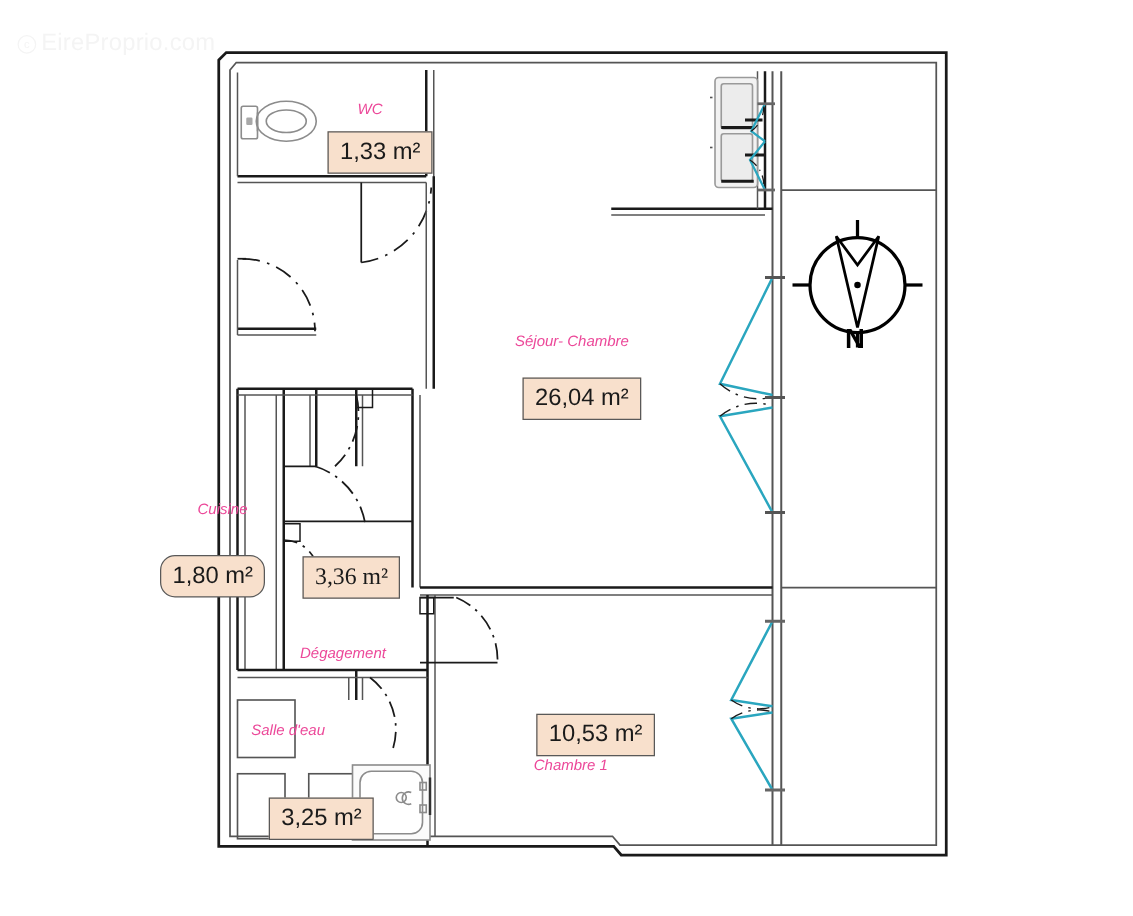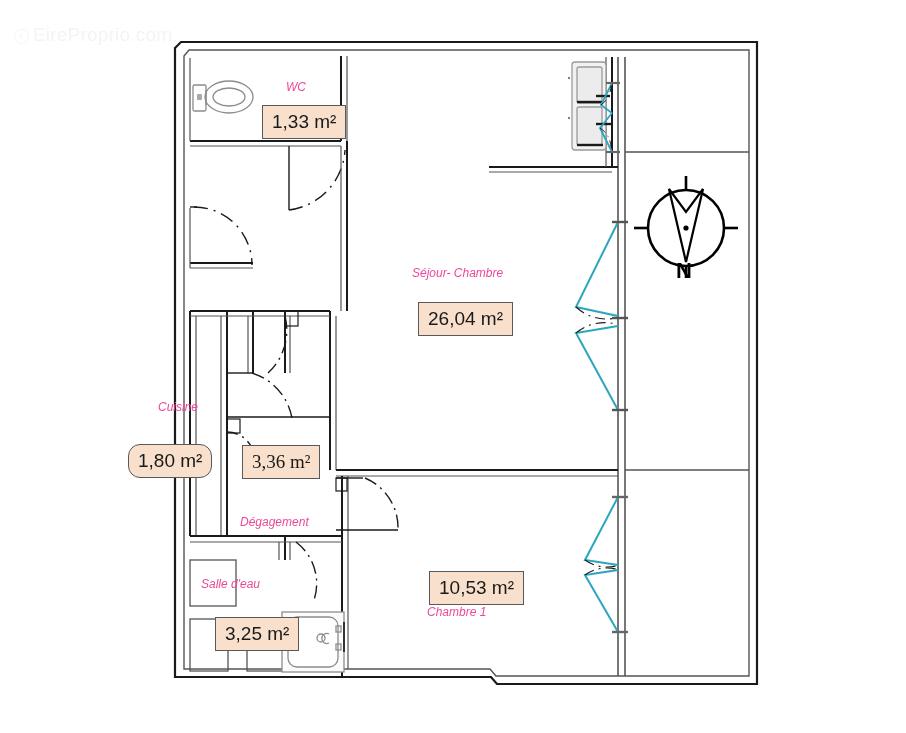--- a/index.html
+++ b/index.html
@@ -304,16 +304,16 @@
   <div class="room-name" style="left:412px; top:267px;">Séjour- Chambre</div>
   <div class="room-name" style="left:158px; top:401px;">Cuisine</div>
   <div class="room-name" style="left:240px; top:516px;">Dégagement</div>
   <div class="room-name" style="left:201px; top:578px;">Salle d'eau</div>
   <div class="room-name" style="left:427px; top:606px;text-align:center;">Chambre 1</div>
 
   <div class="area-box" style="left:262px; top:105px;">1,33 m²</div>
   <div class="area-box" style="left:418px; top:302px;">26,04 m²</div>
   <div class="area-box" style="left:128px; top:444px;border-radius:12px;">1,80 m²</div>
   <div class="area-box" style="left:242px; top:445px;font-family:Liberation Serif, serif;">3,36 m²</div>
-  <div class="area-box" style="left:215px; top:617px;">3,25 m²</div>
+  <div class="area-box" style="left:215px; top:638px;">3,25 m²</div>
   <div class="area-box" style="left:429px; top:546px;margin-top:25px;">10,53 m²</div>
 
 </div>
 
 </body></html>

